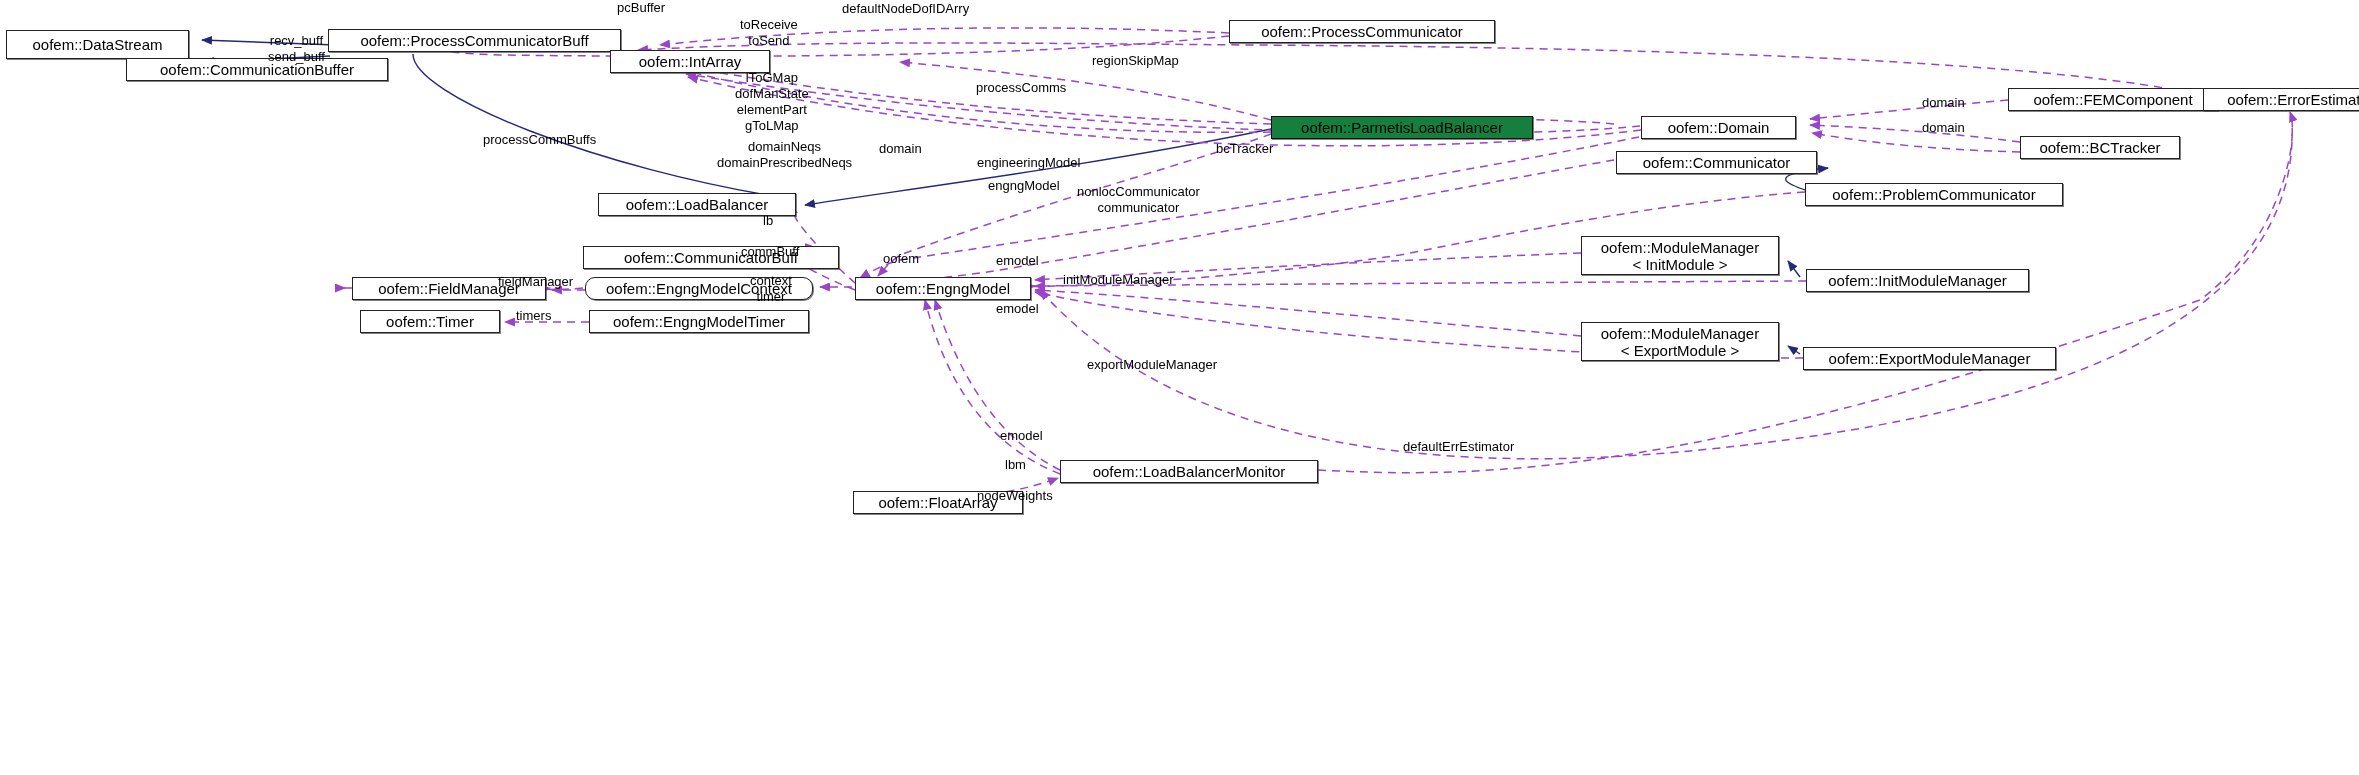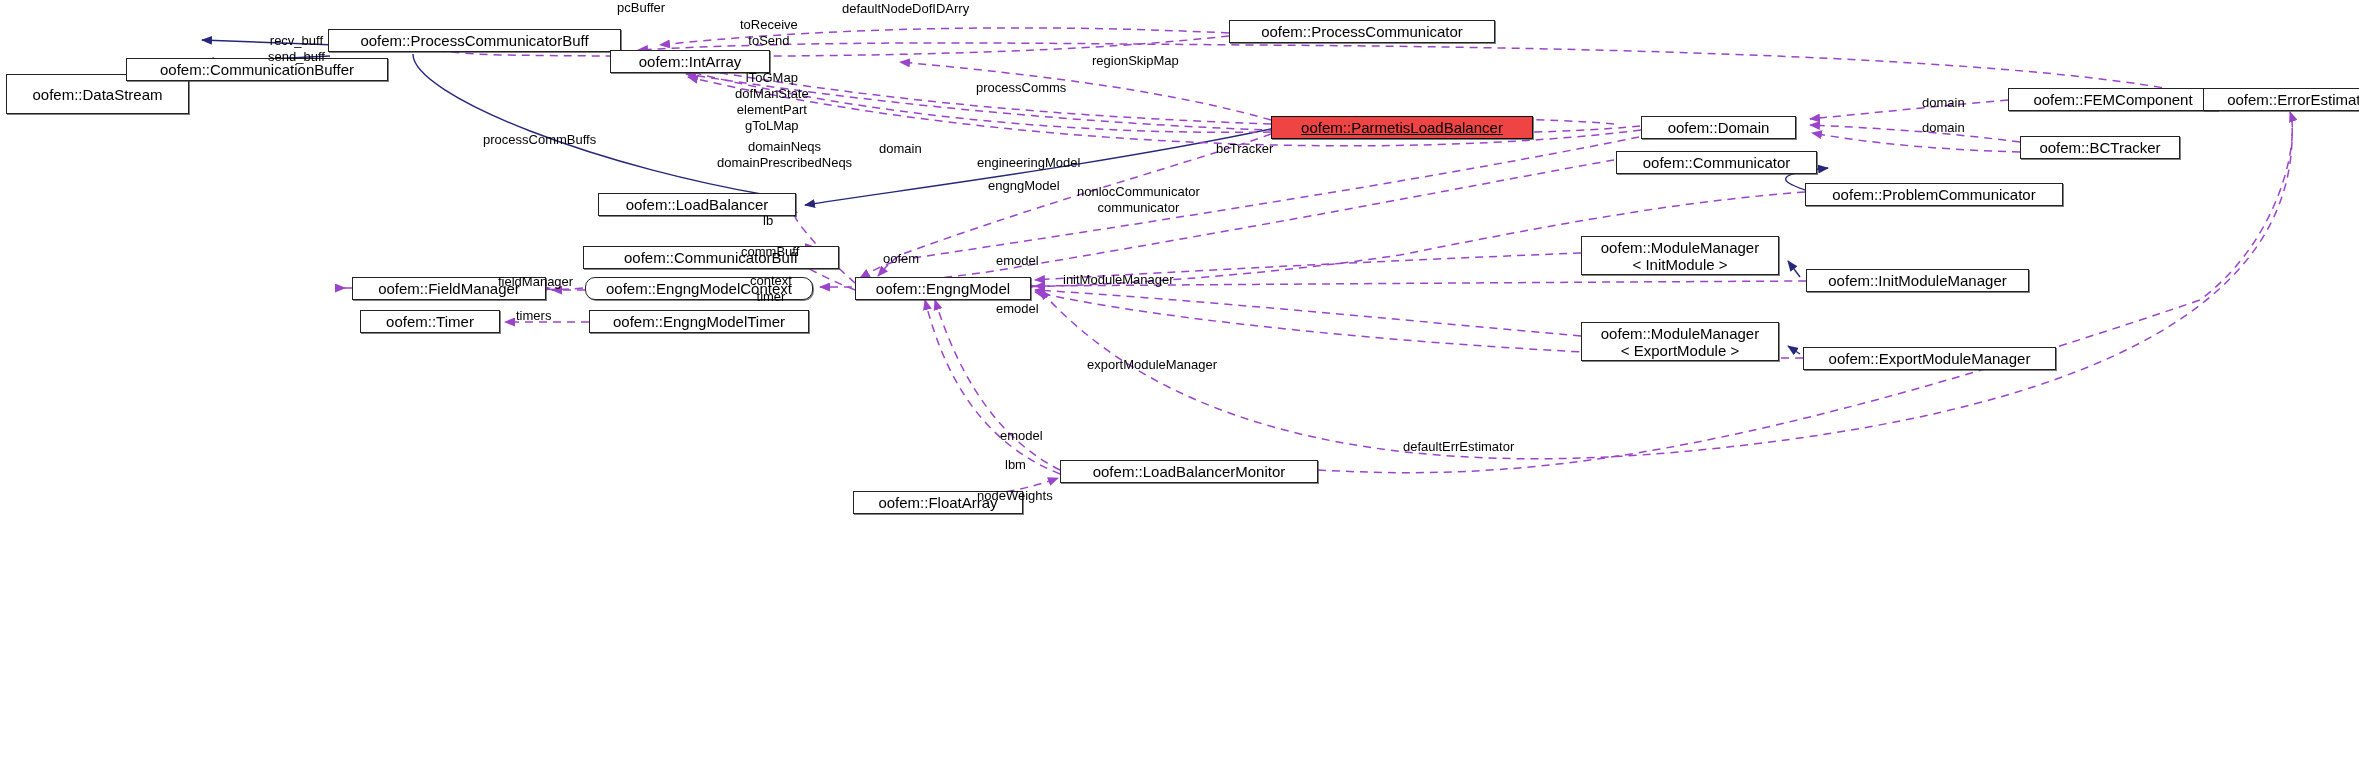--- a/index.html
+++ b/index.html
@@ -14,21 +14,21 @@
     color:#000000;
     font-size:15px;
     line-height:17px;
     text-align:center;
     display:flex;
     align-items:center;
     justify-content:center;
     white-space:pre;
     box-shadow:1px 1px 0 rgba(60,60,60,0.65);
   }
-  .node.highlight{background:#ef4444;border-color:#111111;text-decoration:underline;}
+  .node.highlight{background:#15803d;border-color:#111111;}
   .node .nlabel{display:block;width:100%;}
   .edge-label{
     position:absolute;
     font-size:13px;
     line-height:16px;
     color:#000000;
     white-space:pre;
     text-align:center;
     pointer-events:none;
   }
@@ -94,21 +94,21 @@
       <path d="M1581,336 C1400,320 1200,300 1035,290"></path>
       <path d="M1803,358 C1600,360 1200,330 1035,292"></path>
 
       <path d="M1060,470 C1000,440 960,380 935,300"></path>
       <path d="M1060,474 C1000,450 950,400 925,300"></path>
       <path d="M853,503 C900,505 1000,500 1058,478"></path>
       <path d="M1318,470 C1500,480 1700,470 2200,300 C2280,240 2300,140 2290,112"></path>
     </g>
   </svg>
 
-  <div class="node" style="left:6px;top:30px;width:183px;height:40px;margin-top:44px;">
+  <div class="node" style="left:6px;top:30px;width:183px;height:29px;">
     <span class="nlabel">oofem::DataStream</span>
   </div>
   <div class="node" style="left:126px;top:50px;width:262px;height:23px;margin-top:8px;">
     <span class="nlabel">oofem::CommunicationBuffer</span>
   </div>
   <div class="node" style="left:328px;top:29px;width:293px;height:23px;">
     <span class="nlabel">oofem::ProcessCommunicatorBuff</span>
   </div>
   <div class="node" style="left:610px;top:50px;width:160px;height:23px;">
     <span class="nlabel">oofem::IntArray</span>

